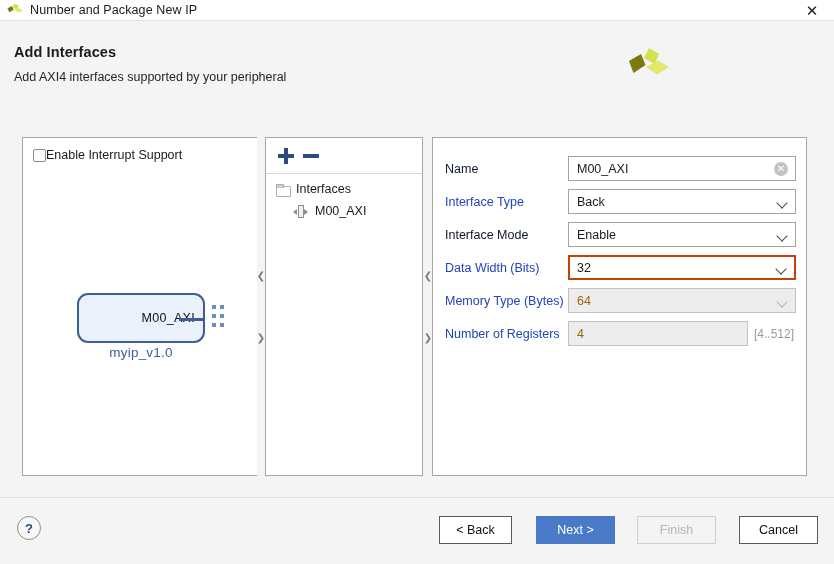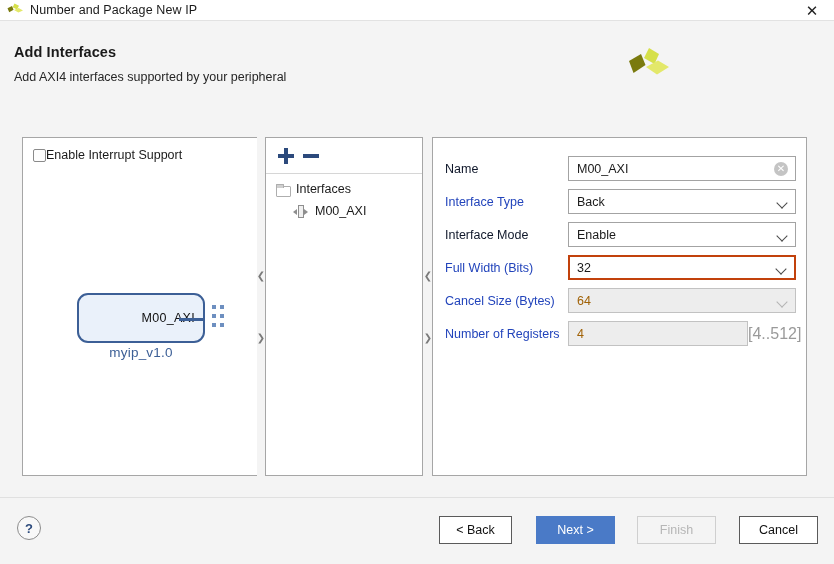--- a/index.html
+++ b/index.html
@@ -246,21 +246,21 @@
     border-radius: 50%;
     background: #c4c4c4;
     color: #ffffff;
     font-size: 10px; line-height: 14px;
     text-align: center;
     font-family: "Liberation Sans", sans-serif;
   }
   .hint {
     width: 48px; flex: none;
     text-align: right;
-    font-size: 16px; color: #9a9a9a;
+    font-size: 12px; color: #9a9a9a;
     padding-right: 2px;
   }
   .field.narrow { flex: 1; }
 
   
   .footer-sep {
     position: absolute; left: 0; top: 497px;
     width: 834px; height: 1px; background: #e0e0e0;
   }
   .footer {
@@ -408,29 +408,29 @@
 
       <div class="form-row">
         <span class="form-label">Interface Mode</span>
         <span class="field">
           <span>Enable</span>
           <span class="caret"></span>
         </span>
       </div>
 
       <div class="form-row">
-        <span class="form-label link">Full Width (Bits)</span>
+        <span class="form-label link">Data Width (Bits)</span>
         <span class="field focused">
           <span>32</span>
           <span class="caret"></span>
         </span>
       </div>
 
       <div class="form-row">
-        <span class="form-label link">Cancel Size (Bytes)</span>
+        <span class="form-label link">Memory Type (Bytes)</span>
         <span class="field disabled">
           <span>64</span>
           <span class="caret"></span>
         </span>
       </div>
 
       <div class="form-row">
         <span class="form-label link">Number of Registers</span>
         <span class="field disabled narrow">
           <span>4</span>

